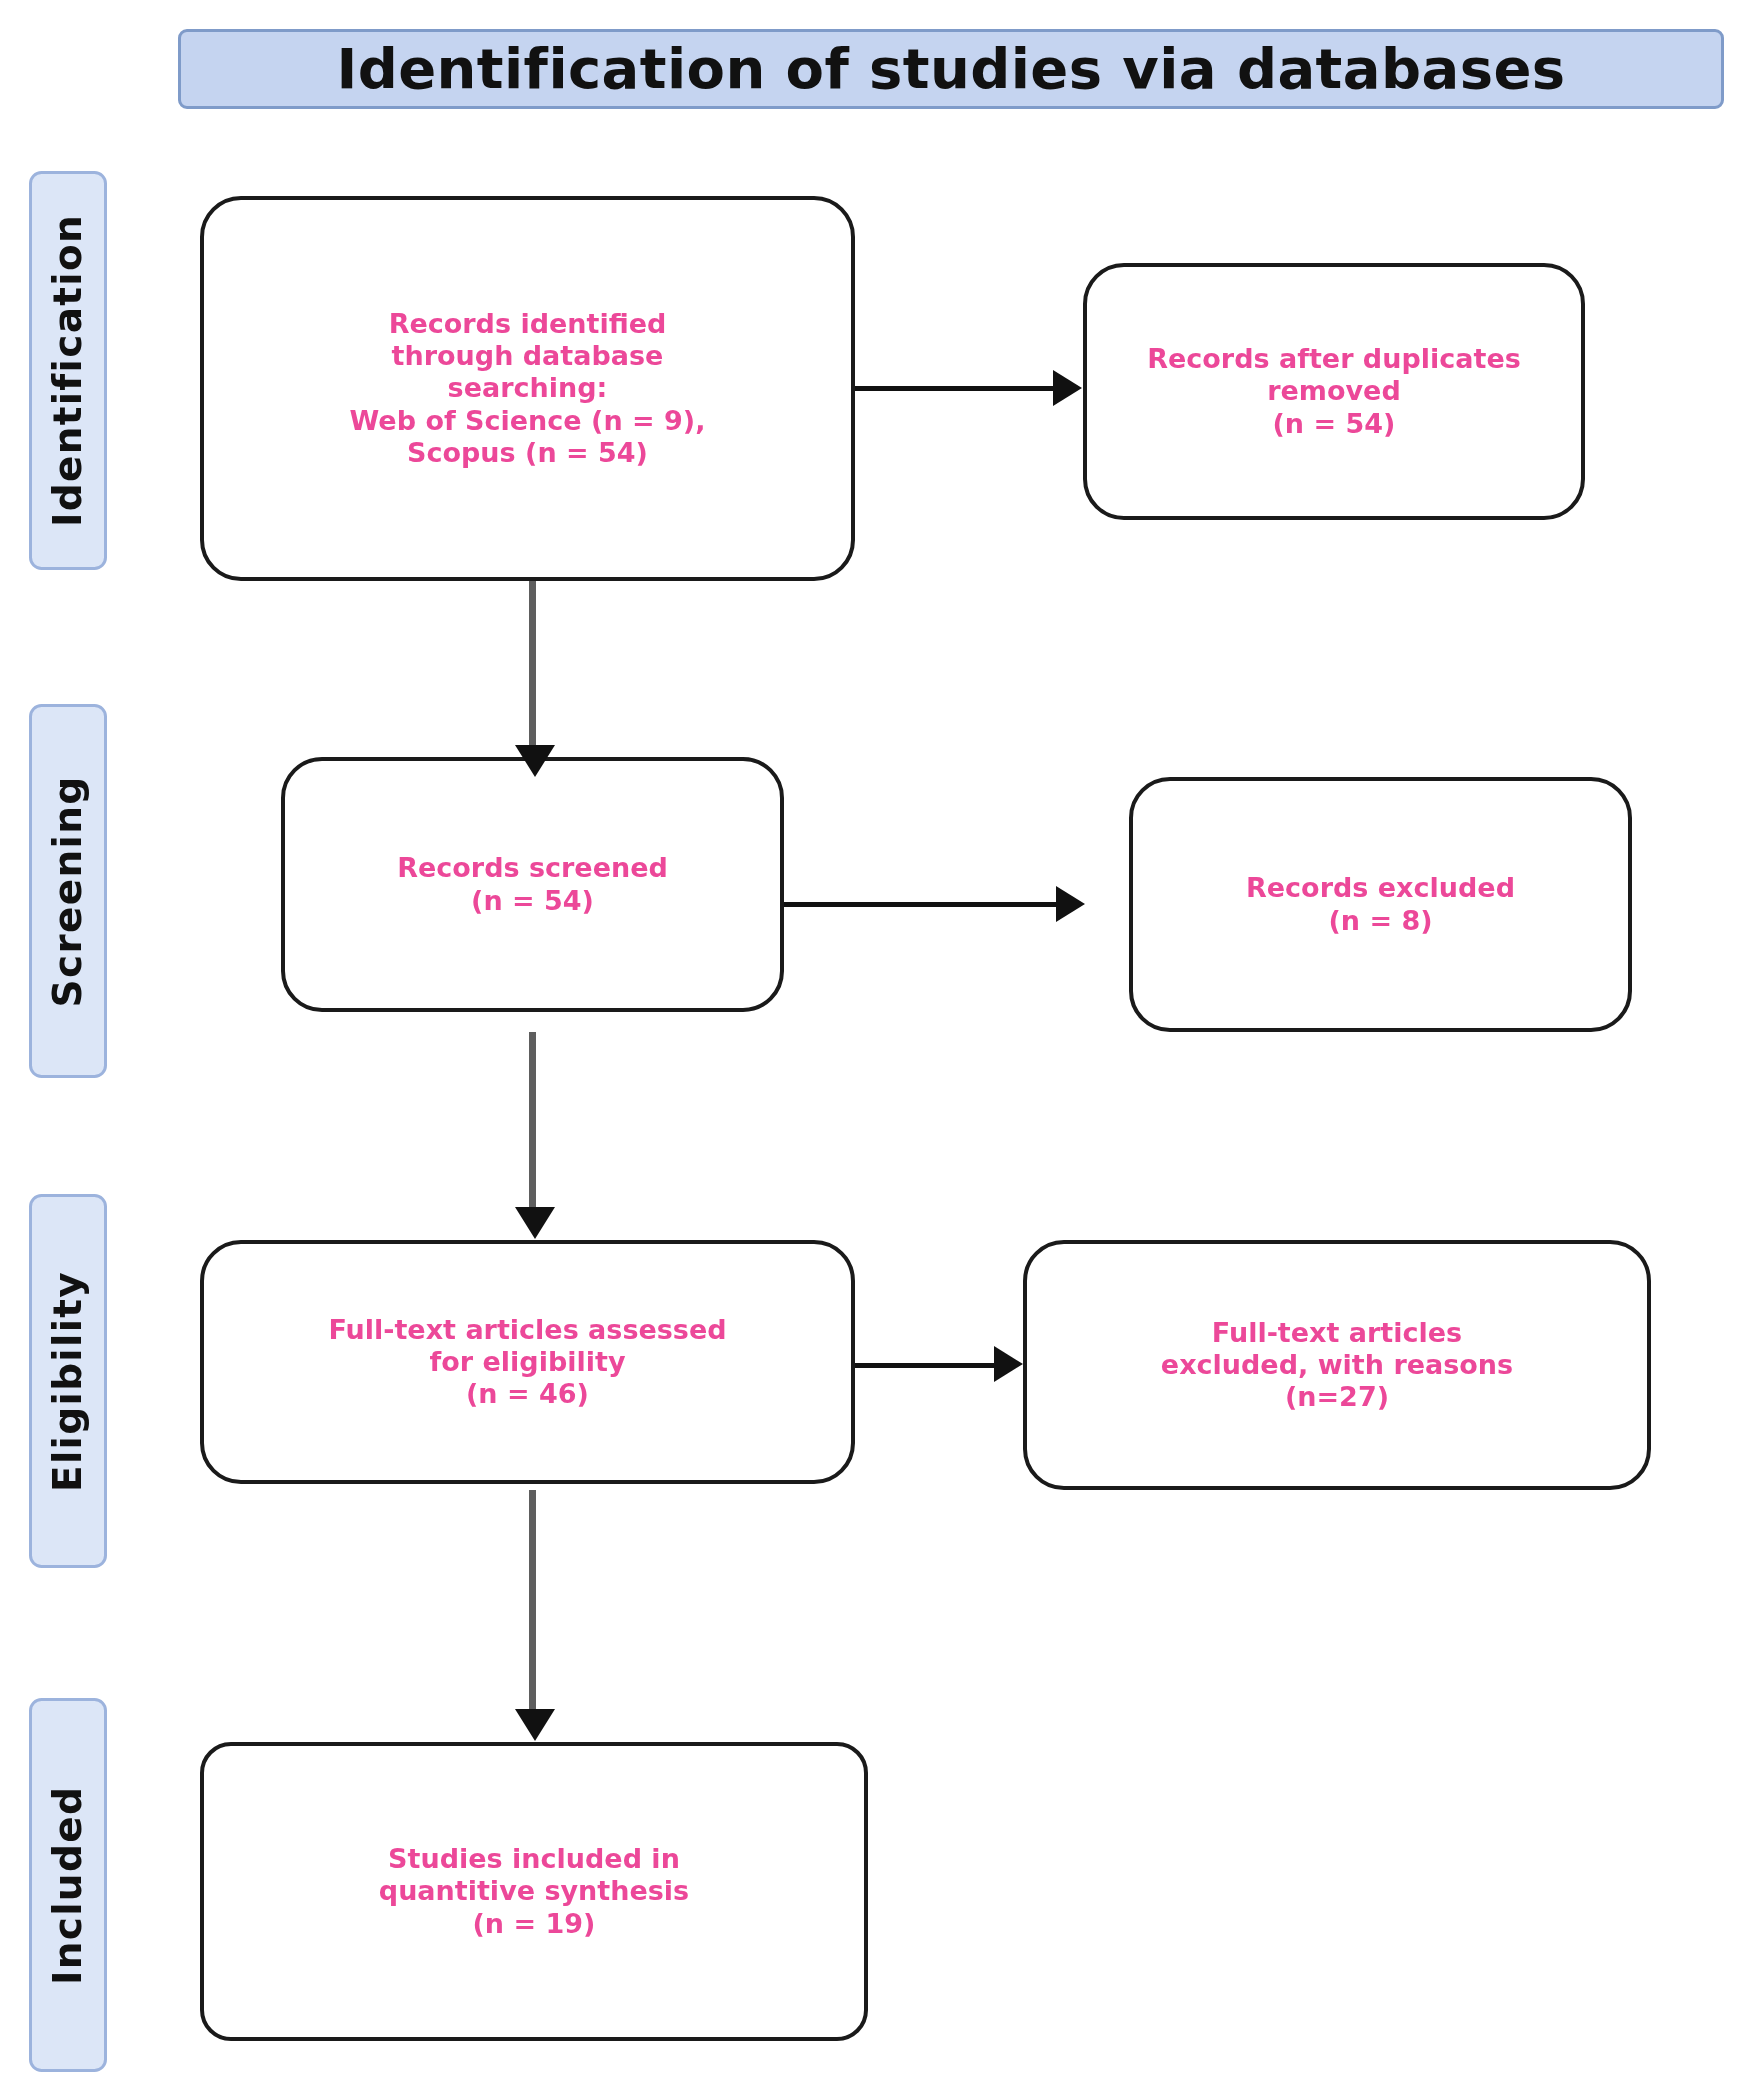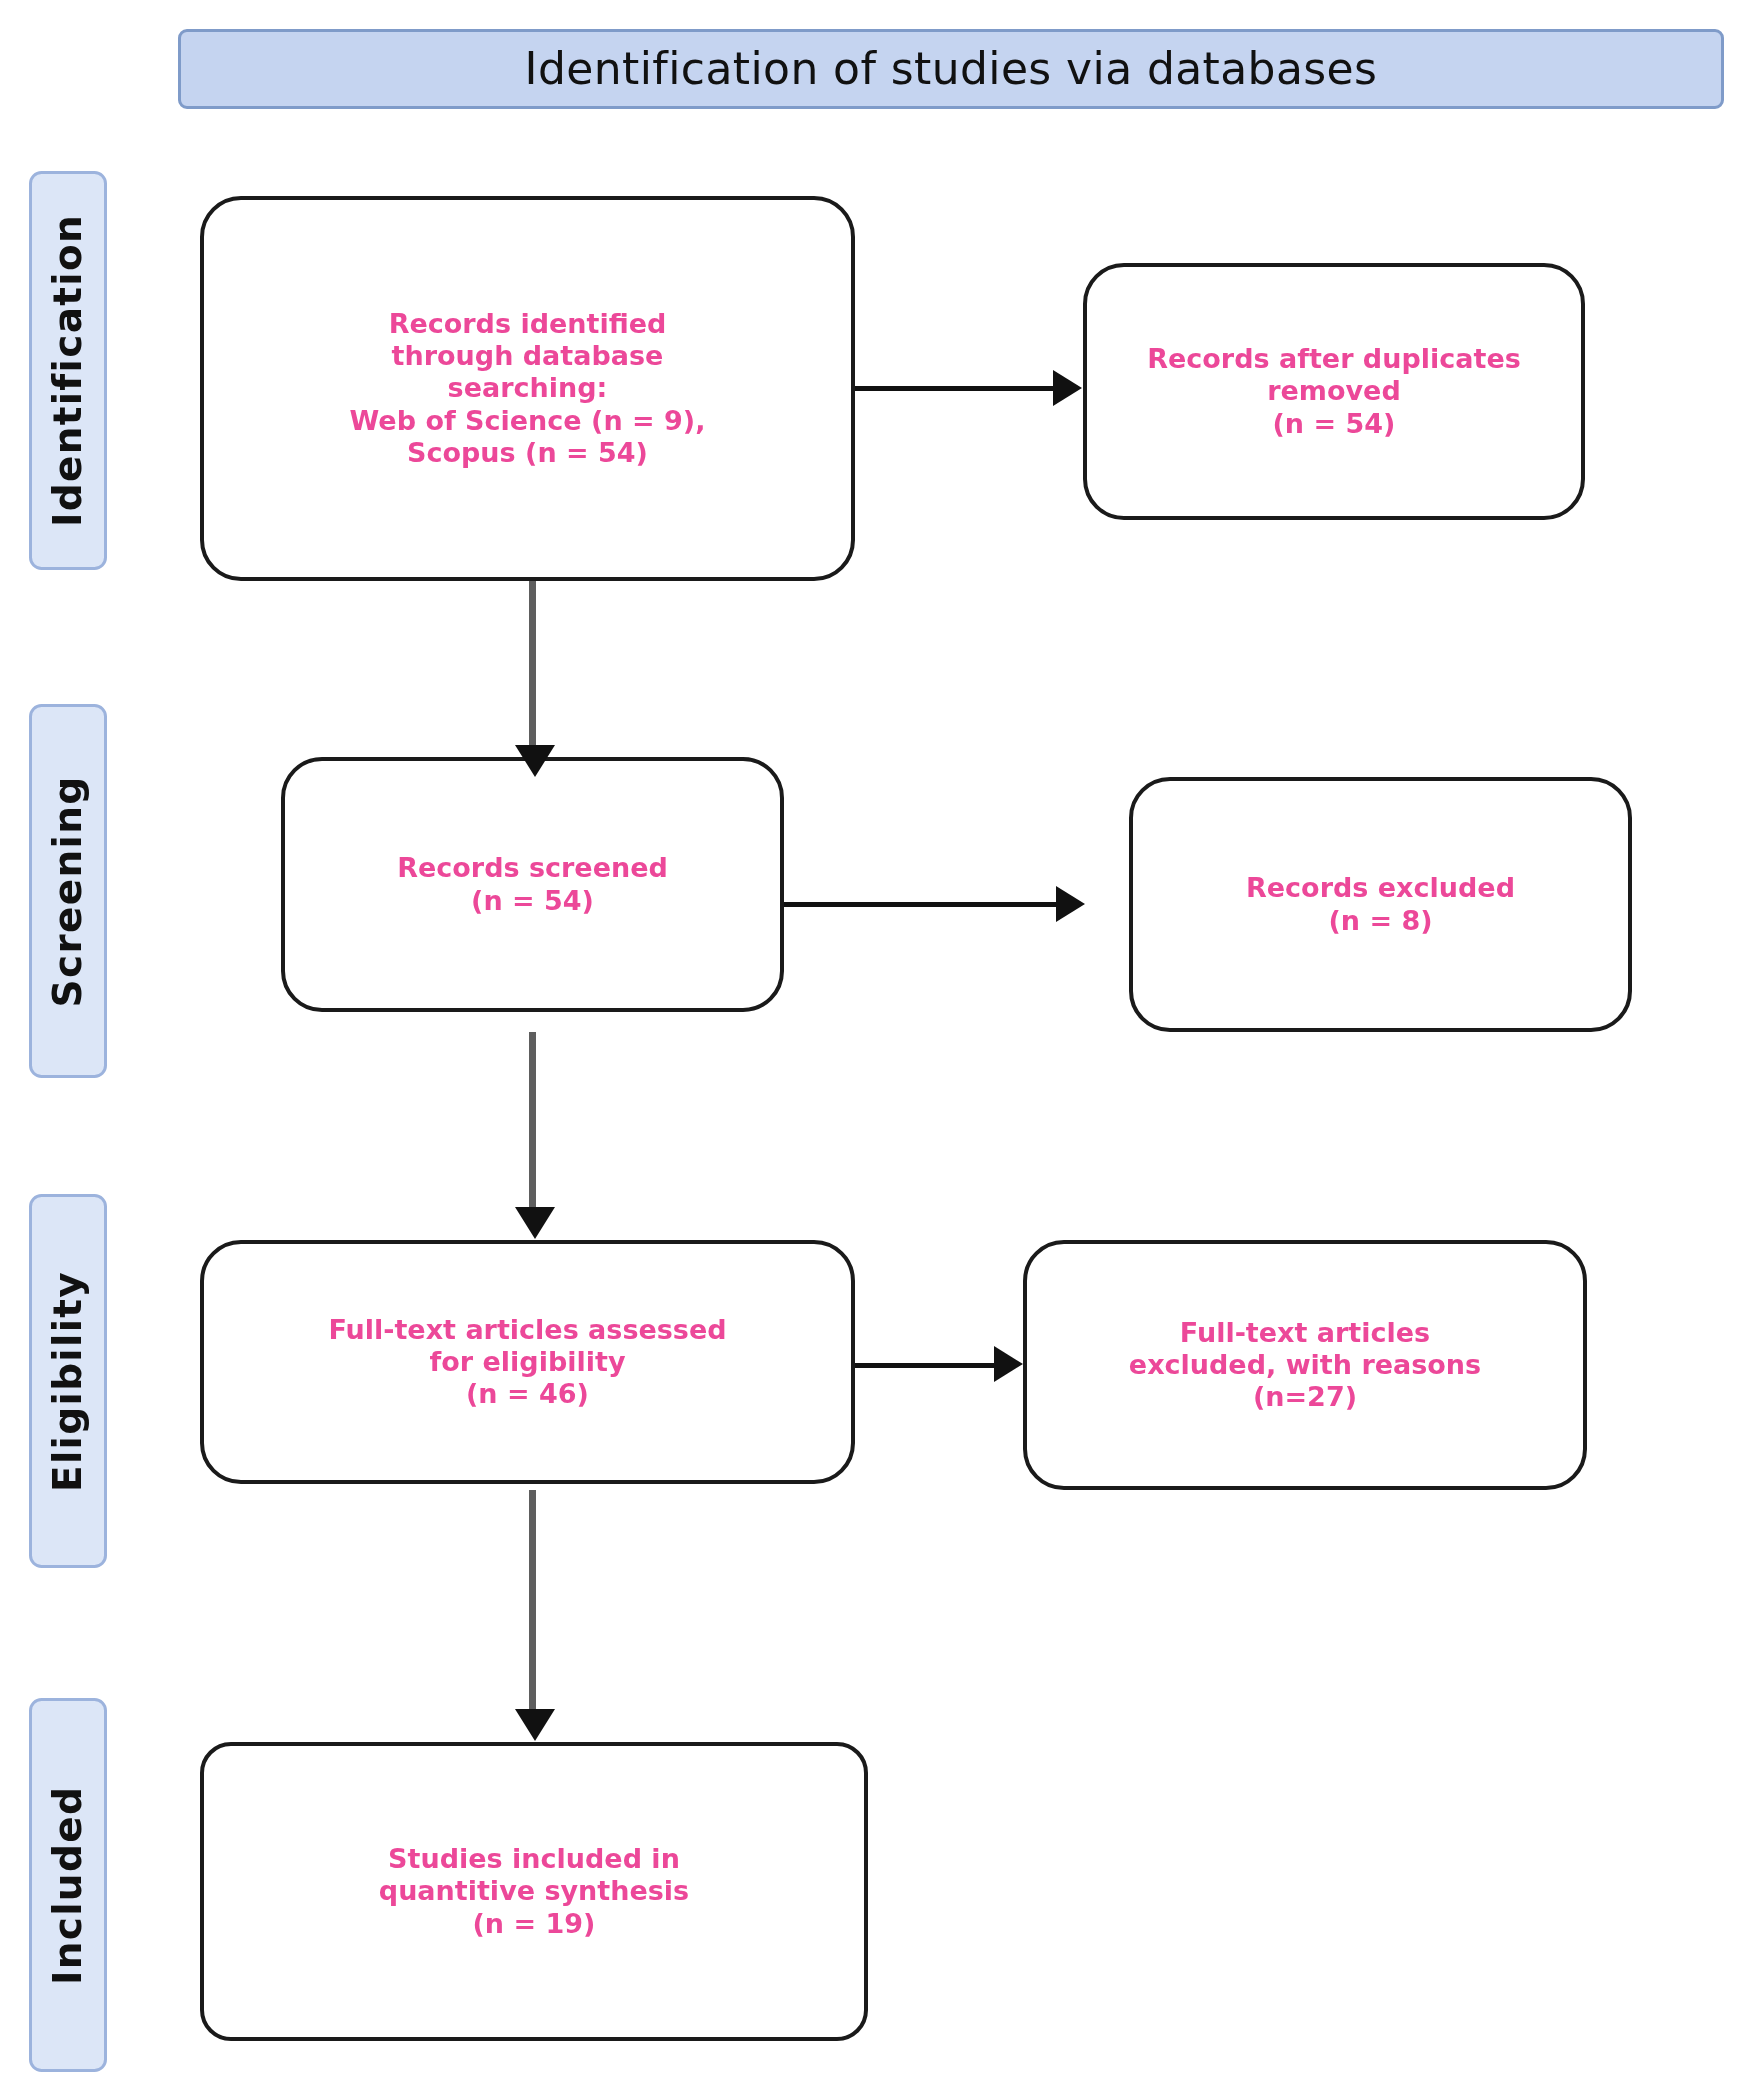--- a/index.html
+++ b/index.html
@@ -28,22 +28,22 @@
     height: 80px;
     background: #c5d4f0;
     border: 3.6px solid #7f9bc9;
     border-radius: 9px;
     box-sizing: border-box;
     display: flex;
     align-items: center;
     justify-content: center;
   }
   .title-banner .title-text {
-    font-size: 44px;
-    font-weight: normal;
+    font-size: 56px;
+    font-weight: bold;
     color: #111111;
     letter-spacing: 0.4px;
     line-height: 1;
   }
 
   
   .stage-tab {
     position: absolute;
     left: 28.5px;
     width: 78px;
@@ -88,21 +88,21 @@
     white-space: pre-line;
     padding: 0 5.3px;
     font-weight: bold;
   }
 
   #box-identified   { left: 200px;  top: 196px;  width: 655px; height: 385px; }
   #box-duplicates   { left: 1083px; top: 263px;  width: 502px; height: 257px; }
   #box-screened     { left: 281px;  top: 757px;  width: 503px; height: 255px; }
   #box-excluded     { left: 1085px; top: 777px;  width: 503px; height: 255px; margin-left: 44px; }
   #box-fulltext     { left: 200px;  top: 1240px; width: 655px; height: 244px; }
-  #box-fulltext-exc { left: 1023px; top: 1240px; width: 564px; height: 250px; }
+  #box-fulltext-exc { left: 1023px; top: 1240px; width: 628px; height: 250px; }
   #box-included     { left: 200px;  top: 1742px; width: 668px; height: 299px; border-radius: 31px; }
 
   #box-fulltext .box-text { padding: 0; }
 
   
   .v-arrow-line {
     position: absolute;
     width: 7.1px;
     background: #5e5e5e;
   }

